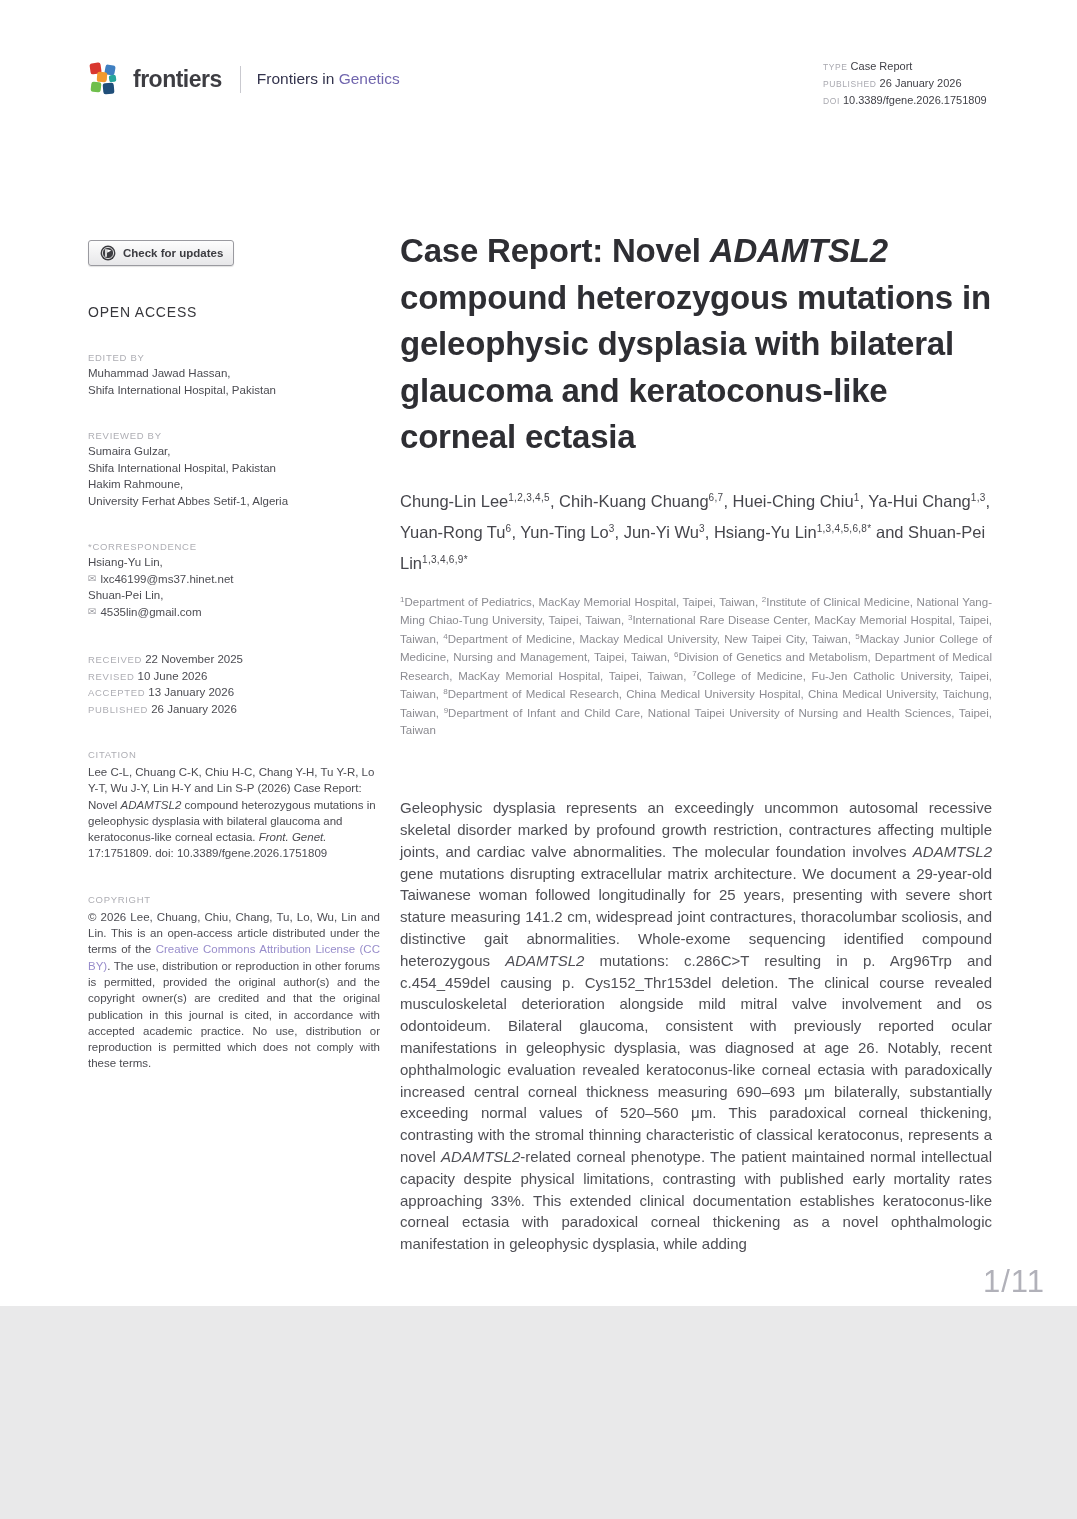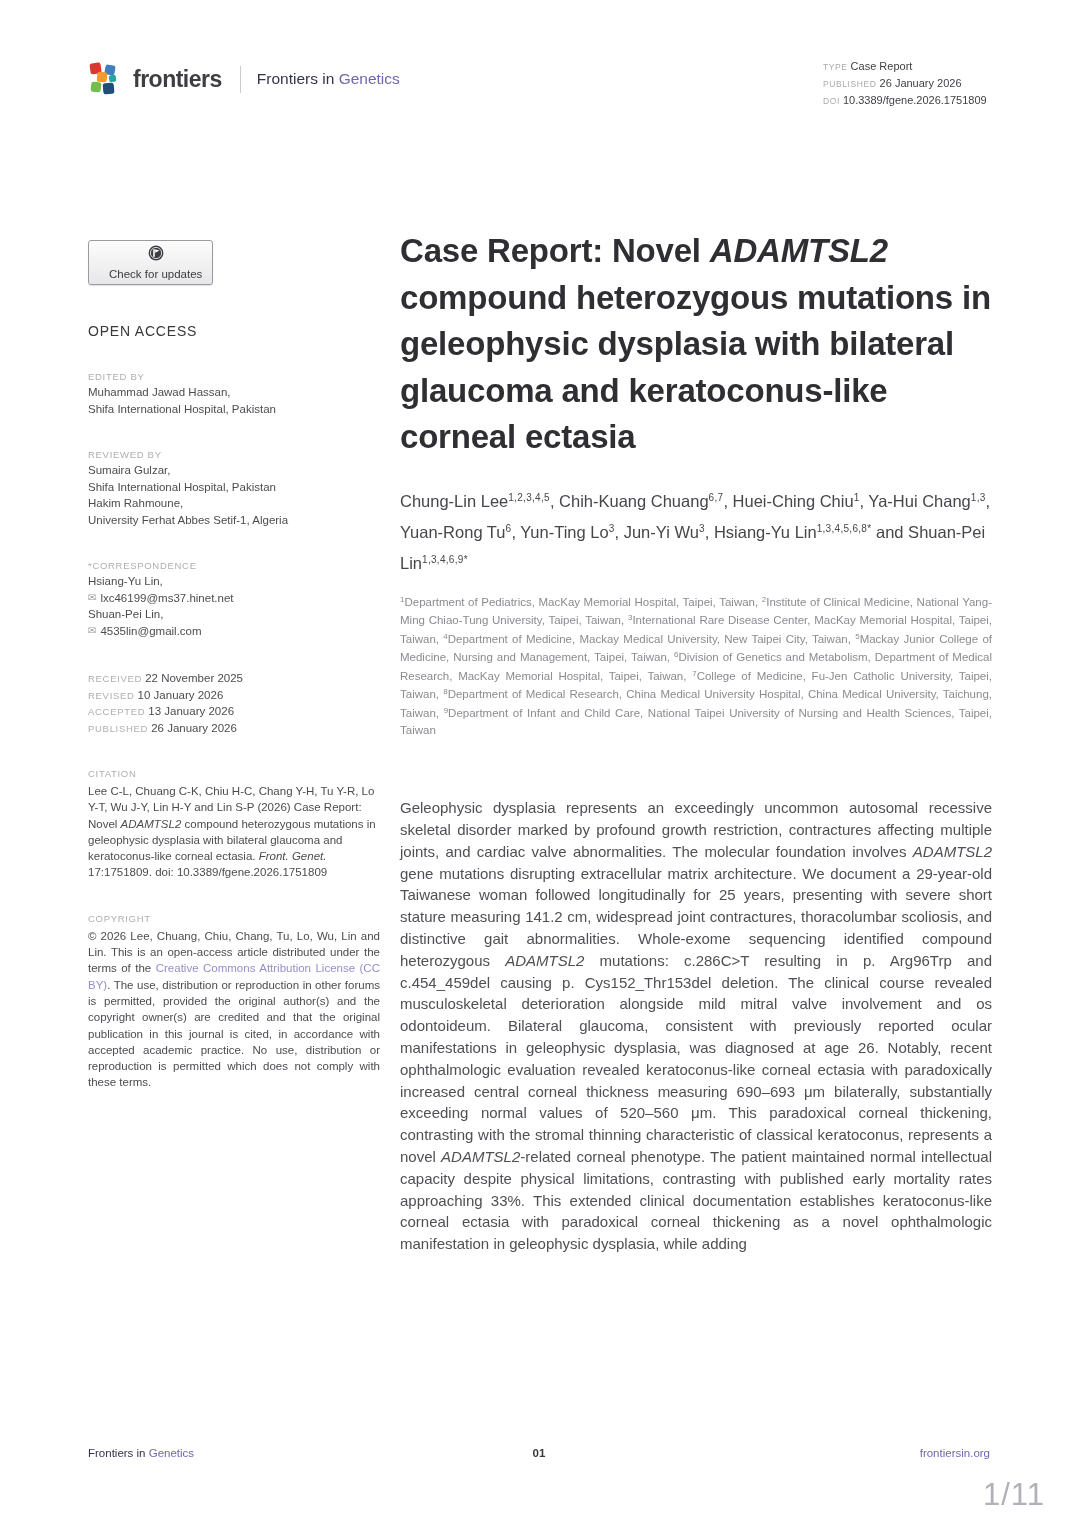--- a/index.html
+++ b/index.html
@@ -1,37 +1,37 @@
 <!DOCTYPE html>
 <html><head>
 <meta charset="utf-8">
 <style>
   html,body{margin:0;padding:0;background:#e9e9ea;}
   .page{
-    position:relative;width:1077px;height:1519px;background:#ffffff;
+    position:relative;width:1077px;height:1306px;background:#ffffff;
     font-family:"Liberation Sans","DejaVu Sans",sans-serif;overflow:hidden;
   }
   
   .header{position:absolute;left:88px;top:62px;display:flex;align-items:center;}
   .logo-mark{width:36px;height:34px;margin-right:9px;}
   .logo-text{font-size:23px;font-weight:700;color:#3d3d42;letter-spacing:-0.5px;}
   .header-divider{width:1px;height:27px;background:#c9c9cf;margin:0 16px 0 18px;}
   .journal-line{font-size:15.5px;font-weight:500;color:#33334d;}
   .journal-line .jname{color:#7166ae;}
   
   .meta{position:absolute;left:795px;top:58px;font-size:11px;color:#3f3f46;line-height:16px;margin-left:28px;}
   .meta .mlabel{font-size:8.5px;color:#a9a9b0;letter-spacing:0.6px;margin-right:3px;}
   
   .sidebar{position:absolute;left:88px;top:240px;width:292px;}
   .chk-btn{
     display:inline-flex;align-items:center;gap:7px;
     border:1px solid #9a9aa0;border-radius:3px;
     background:linear-gradient(#fdfdfd,#e7e7e9);
-    padding:4px 10px 4px 20px;font-size:11.5px;color:#3c3c41;font-weight:400;
-    box-shadow:0 1px 1px rgba(0,0,0,0.12);cursor:pointer;flex-direction:column;
+    padding:4px 10px 4px 11px;font-size:11.5px;color:#3c3c41;font-weight:700;
+    box-shadow:0 1px 1px rgba(0,0,0,0.12);cursor:pointer;
   }
   .open-access{margin-top:38px;font-size:14px;font-weight:400;color:#37373c;letter-spacing:0.8px;}
   .side-sec{margin-top:31px;}
   .side-label{font-size:9.5px;color:#aeaeb4;letter-spacing:0.7px;line-height:14px;}
   .side-text{font-size:11.5px;color:#4c4c52;line-height:16.5px;}
   .side-email{display:flex;align-items:center;gap:4px;font-size:11.5px;color:#4c4c52;line-height:16.5px;}
   .env-icon{font-size:10px;color:#9a9aa0;line-height:1;}
   .date-row{font-size:11.5px;color:#4c4c52;line-height:16.5px;}
   .date-row .side-label{margin-right:3px;}
   .side-par{font-size:11.5px;color:#4c4c52;line-height:16.3px;margin-top:2px;}
@@ -126,21 +126,21 @@
         </div>
       <div class="side-text">Shuan-Pei Lin,</div>
       <div class="side-email">
           <span class="env-icon">✉</span>
           <span>4535lin@gmail.com</span>
         </div>
     </div>
 
     <div class="side-sec">
       <div class="date-row"><span class="side-label">RECEIVED</span><span>22 November 2025</span></div>
-      <div class="date-row"><span class="side-label">REVISED</span><span>10 January 2026</span></div>
+      <div class="date-row"><span class="side-label">REVISED</span><span>10 June 2026</span></div>
       <div class="date-row"><span class="side-label">ACCEPTED</span><span>13 January 2026</span></div>
       <div class="date-row"><span class="side-label">PUBLISHED</span><span>26 January 2026</span></div>
     </div>
 
     <div class="side-sec">
       <div class="side-label">CITATION</div>
       <div class="side-par"><span>Lee C-L, Chuang C-K, Chiu H-C, Chang Y-H, Tu Y-R, Lo Y-T, Wu J-Y, Lin H-Y and Lin S-P (2026) Case Report: Novel </span><i>ADAMTSL2</i><span> compound heterozygous mutations in geleophysic dysplasia with bilateral glaucoma and keratoconus-like corneal ectasia. </span><i>Front. Genet.</i><span> 17:1751809. doi: 10.3389/fgene.2026.1751809</span></div>
     </div>
 
     <div class="side-sec">

